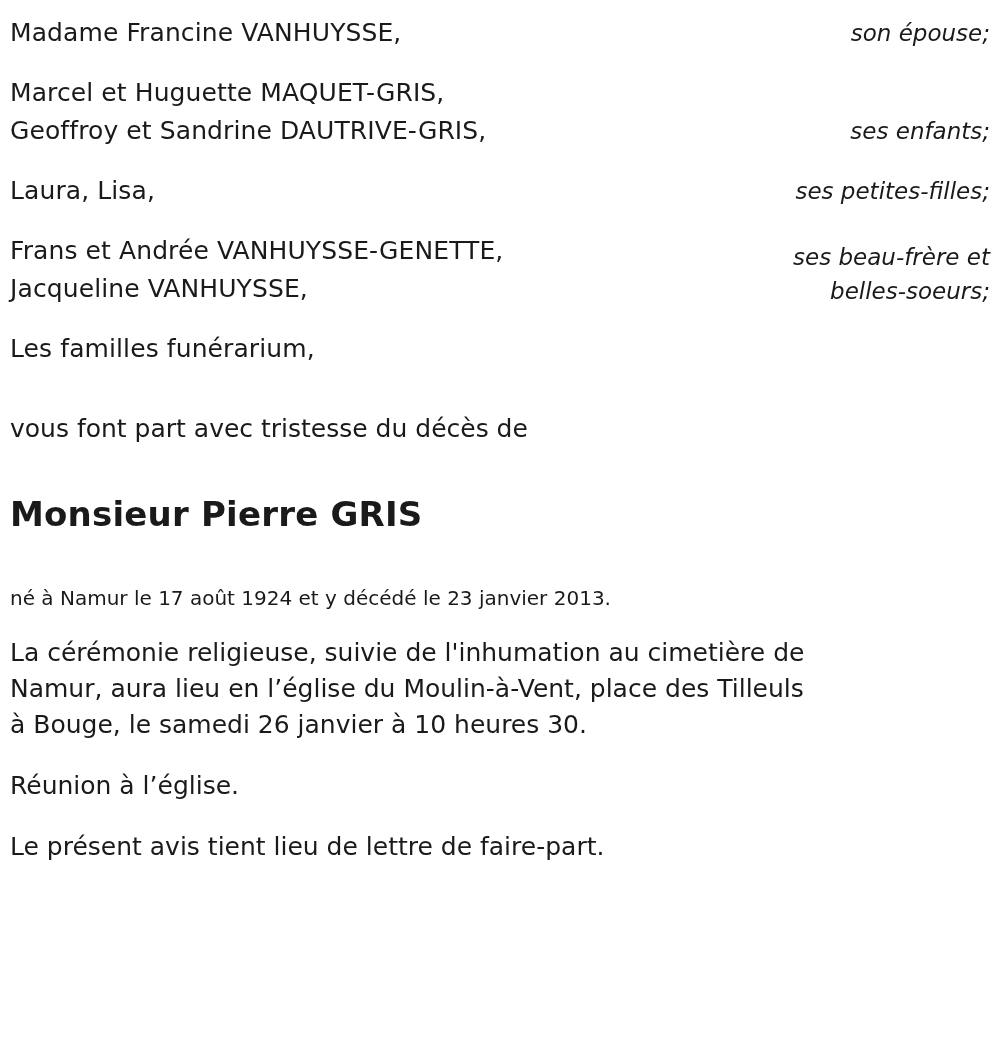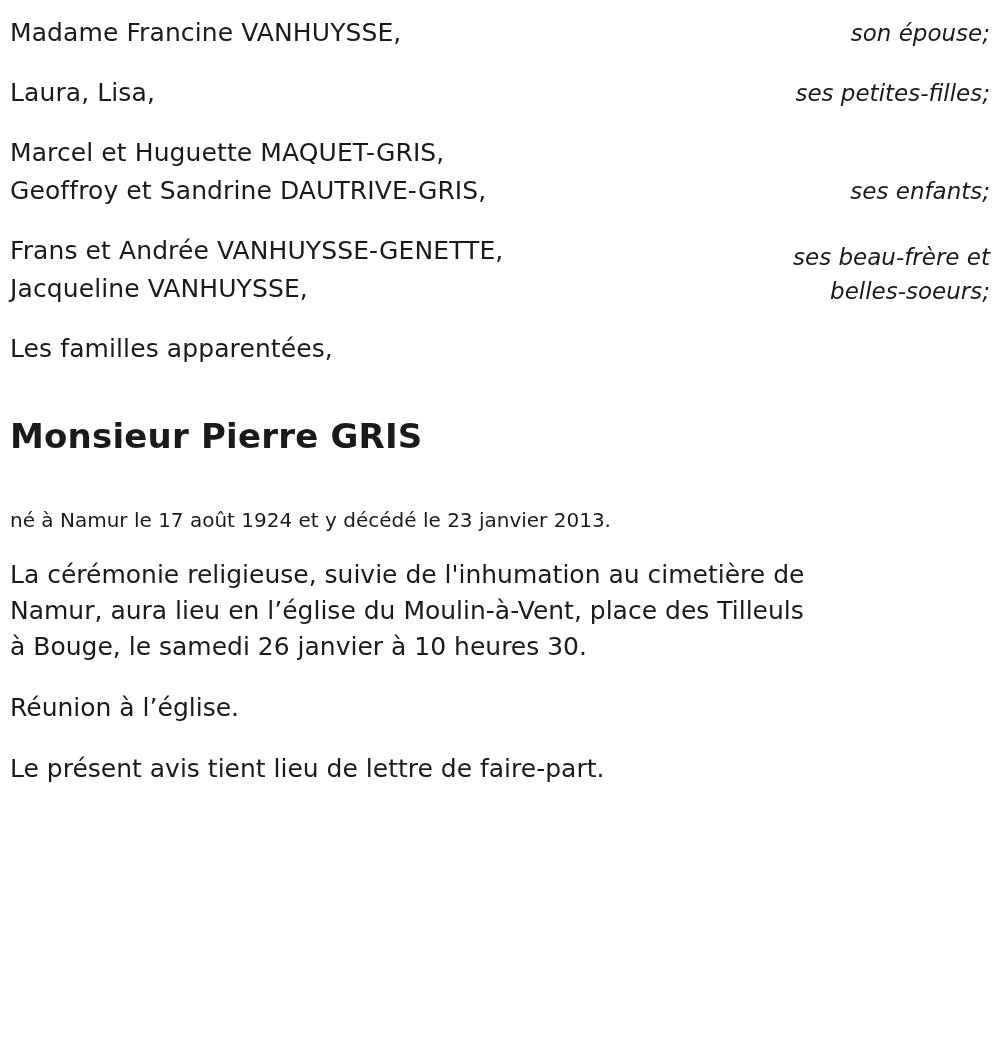--- a/index.html
+++ b/index.html
@@ -113,57 +113,58 @@
       <div class="names">
         <span class="name-line">Madame Francine VANHUYSSE,</span>
       </div>
       <div class="relation">
         <span class="rel-line">son épouse;</span>
       </div>
     </div>
 
     <div class="family-row">
       <div class="names">
-        <span class="name-line">Laura, Lisa,</span>
+        <span class="name-line">Marcel et Huguette MAQUET-GRIS,</span>
+        <span class="name-line">Geoffroy et Sandrine DAUTRIVE-GRIS,</span>
       </div>
       <div class="relation">
-        <span class="rel-line">ses petites-filles;</span>
+        <span class="rel-line">ses enfants;</span>
       </div>
     </div>
 
     <div class="family-row">
       <div class="names">
-        <span class="name-line">Marcel et Huguette MAQUET-GRIS,</span>
-        <span class="name-line">Geoffroy et Sandrine DAUTRIVE-GRIS,</span>
+        <span class="name-line">Laura, Lisa,</span>
       </div>
       <div class="relation">
-        <span class="rel-line">ses enfants;</span>
+        <span class="rel-line">ses petites-filles;</span>
       </div>
     </div>
 
     <div class="family-row">
       <div class="names">
         <span class="name-line">Frans et Andrée VANHUYSSE-GENETTE,</span>
         <span class="name-line">Jacqueline VANHUYSSE,</span>
       </div>
       <div class="relation two-line">
         <span class="rel-line">ses beau-frère et</span>
         <span class="rel-line">belles-soeurs;</span>
       </div>
     </div>
 
     <div class="family-row">
       <div class="names">
-        <span class="name-line">Les familles apparentées,</span>
+        <span class="name-line">Les familles funérarium,</span>
       </div>
       <div class="relation"></div>
     </div>
 
   </div>
 
+  <p class="announce">vous font part avec tristesse du décès de</p>
 
   <h1 class="deceased-name">Monsieur Pierre GRIS</h1>
 
   <p class="birth-death">né à Namur le 17 août 1924 et y décédé le 23 janvier 2013.</p>
 
   <p class="para">La cérémonie religieuse, suivie de l'inhumation au cimetière de Namur, aura lieu en l’église du Moulin-à-Vent, place des Tilleuls à Bouge, le samedi 26 janvier à 10 heures 30.</p>
 
   <p class="para">Réunion à l’église.</p>
 
 

